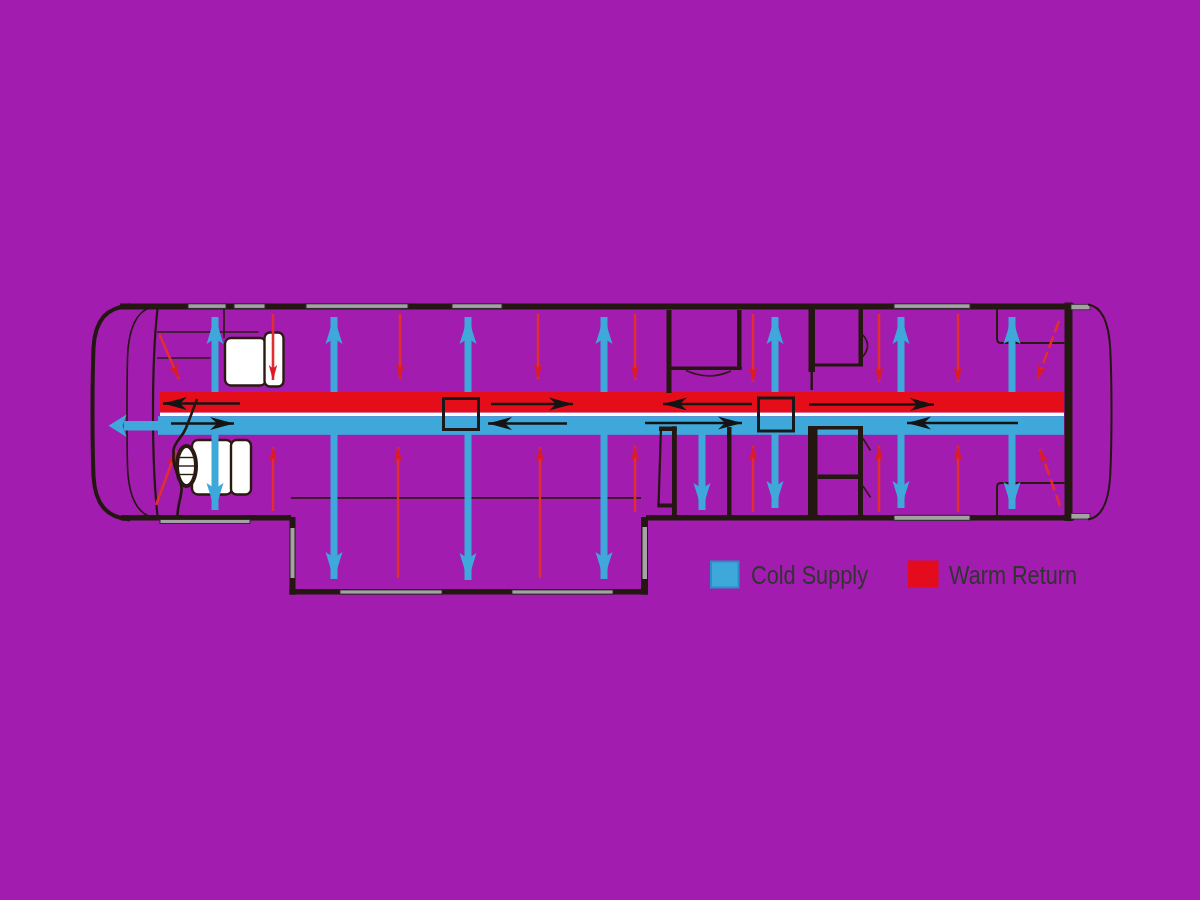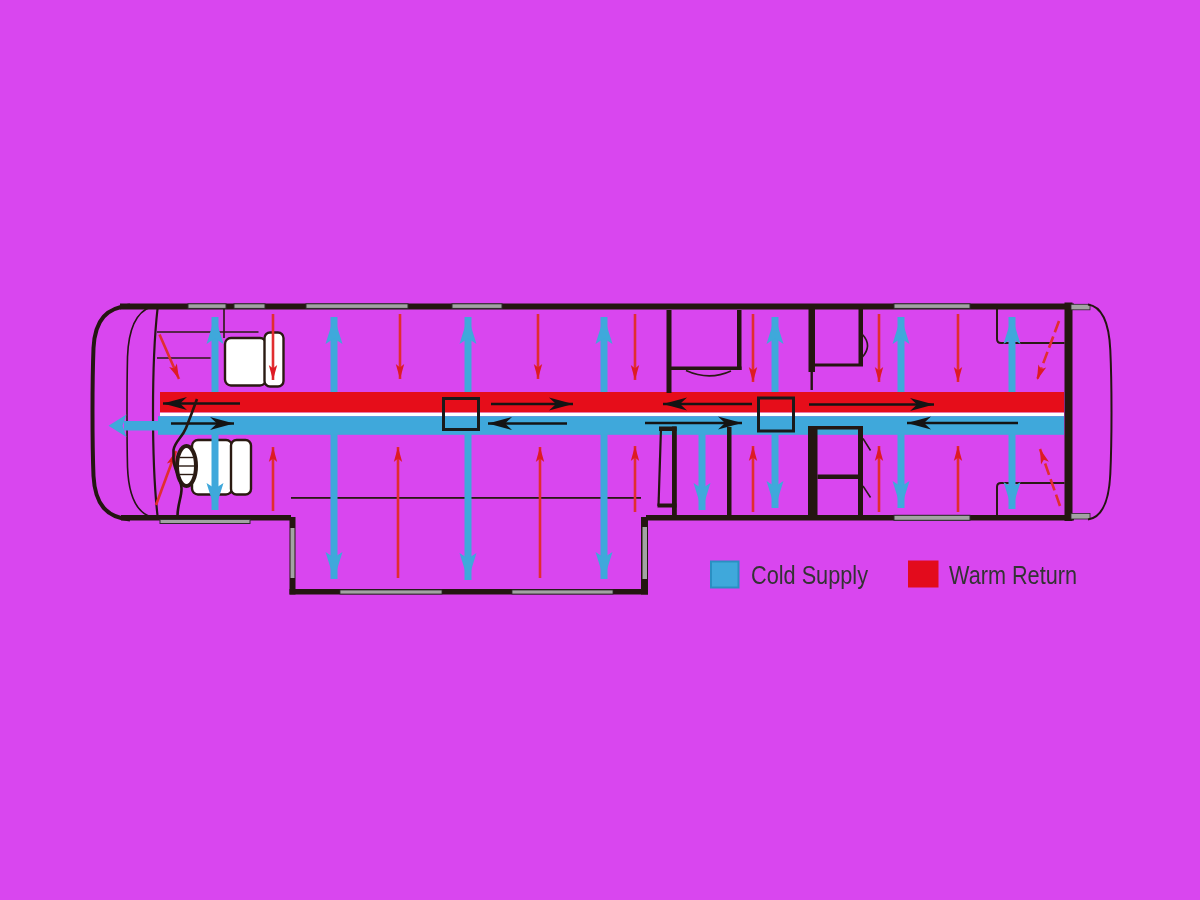--- a/index.html
+++ b/index.html
@@ -1,16 +1,16 @@
 <!DOCTYPE html>
 <html><head>
 <meta charset="utf-8">
 <style>
   html,body{margin:0;padding:0;background:#fff;}
-  #c{position:relative;width:1200px;height:900px;background:#d946ef;overflow:hidden;}
+  #c{position:relative;width:1200px;height:900px;background:#a21caf;overflow:hidden;}
   svg{position:absolute;left:0;top:0;}
   text{font-family:"Liberation Sans",sans-serif;fill:#333;}
 </style>
 </head>
 <body>
 <div id="c">
 <svg width="1200" height="900" viewBox="0 0 1200 900">
 <defs>
   <marker id="bhead" markerUnits="userSpaceOnUse" markerWidth="34" markerHeight="40" refX="28" refY="20" orient="auto">
     <path d="M28,20 L1,11.5 L6.5,20 L1,28.5 Z" fill="#3fa8db"></path>

